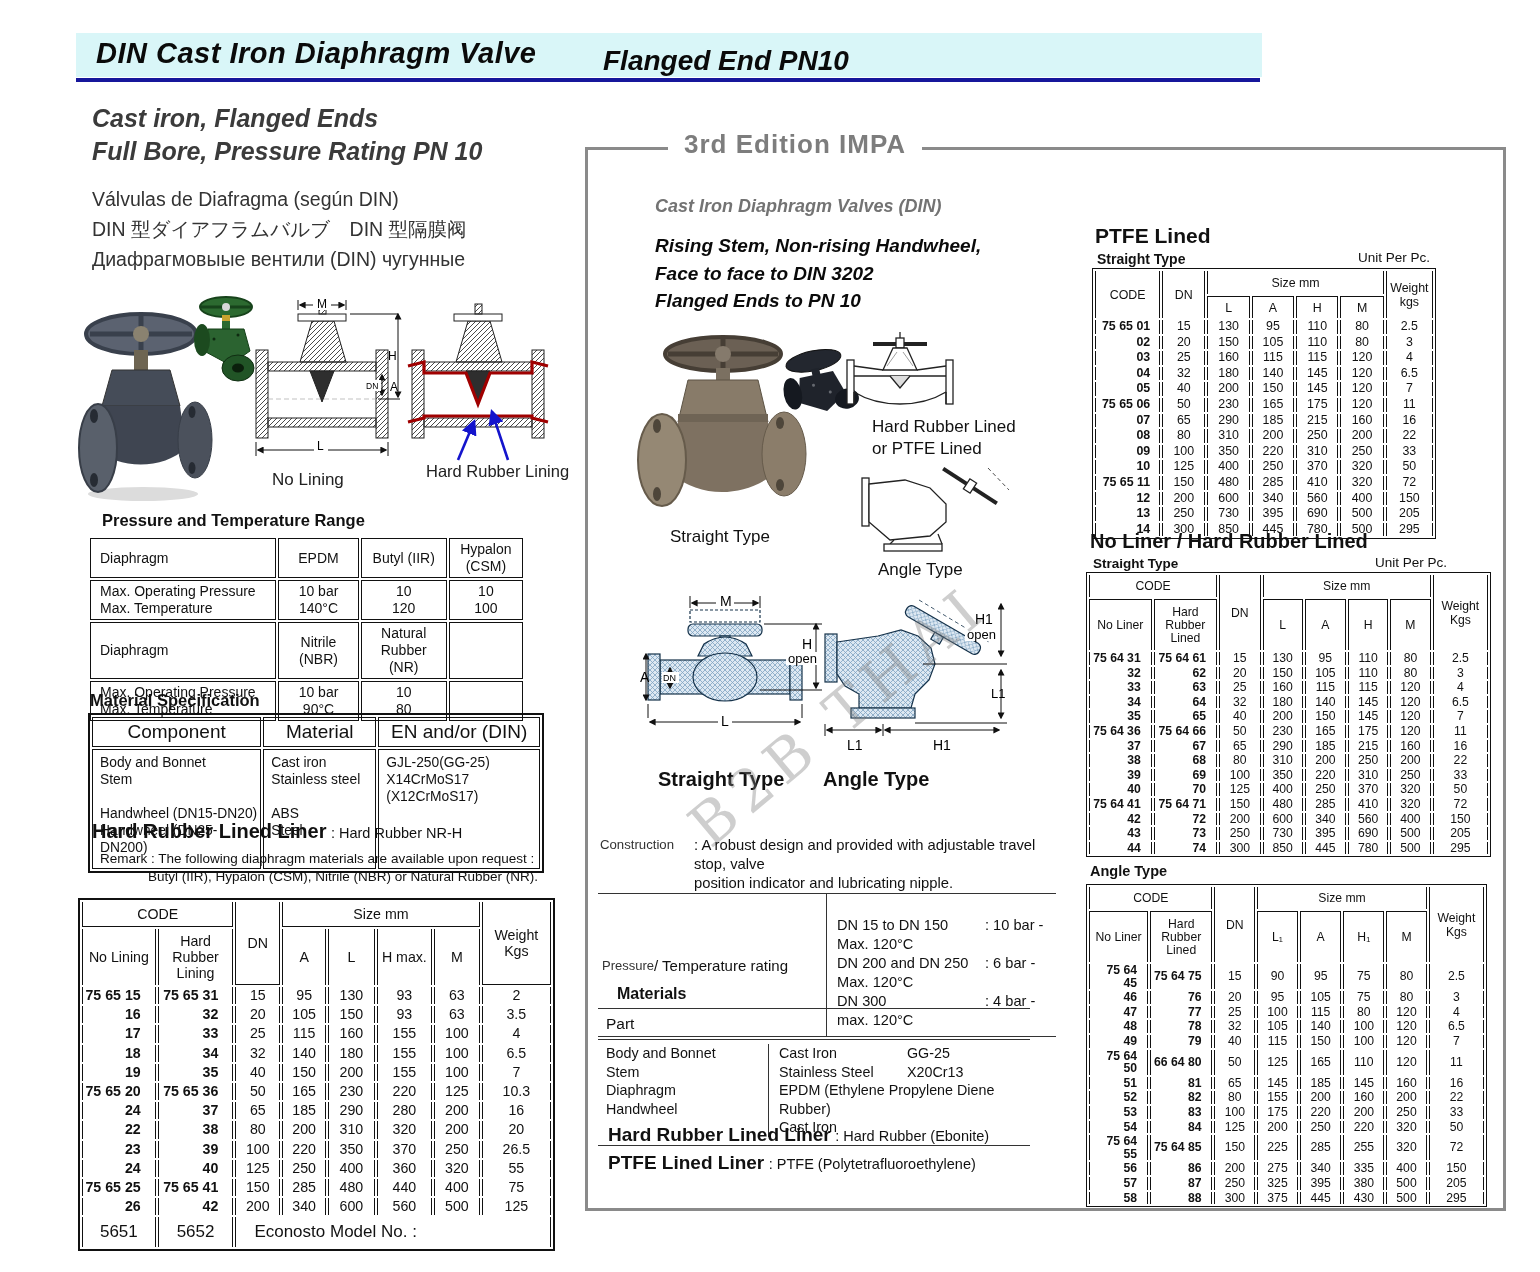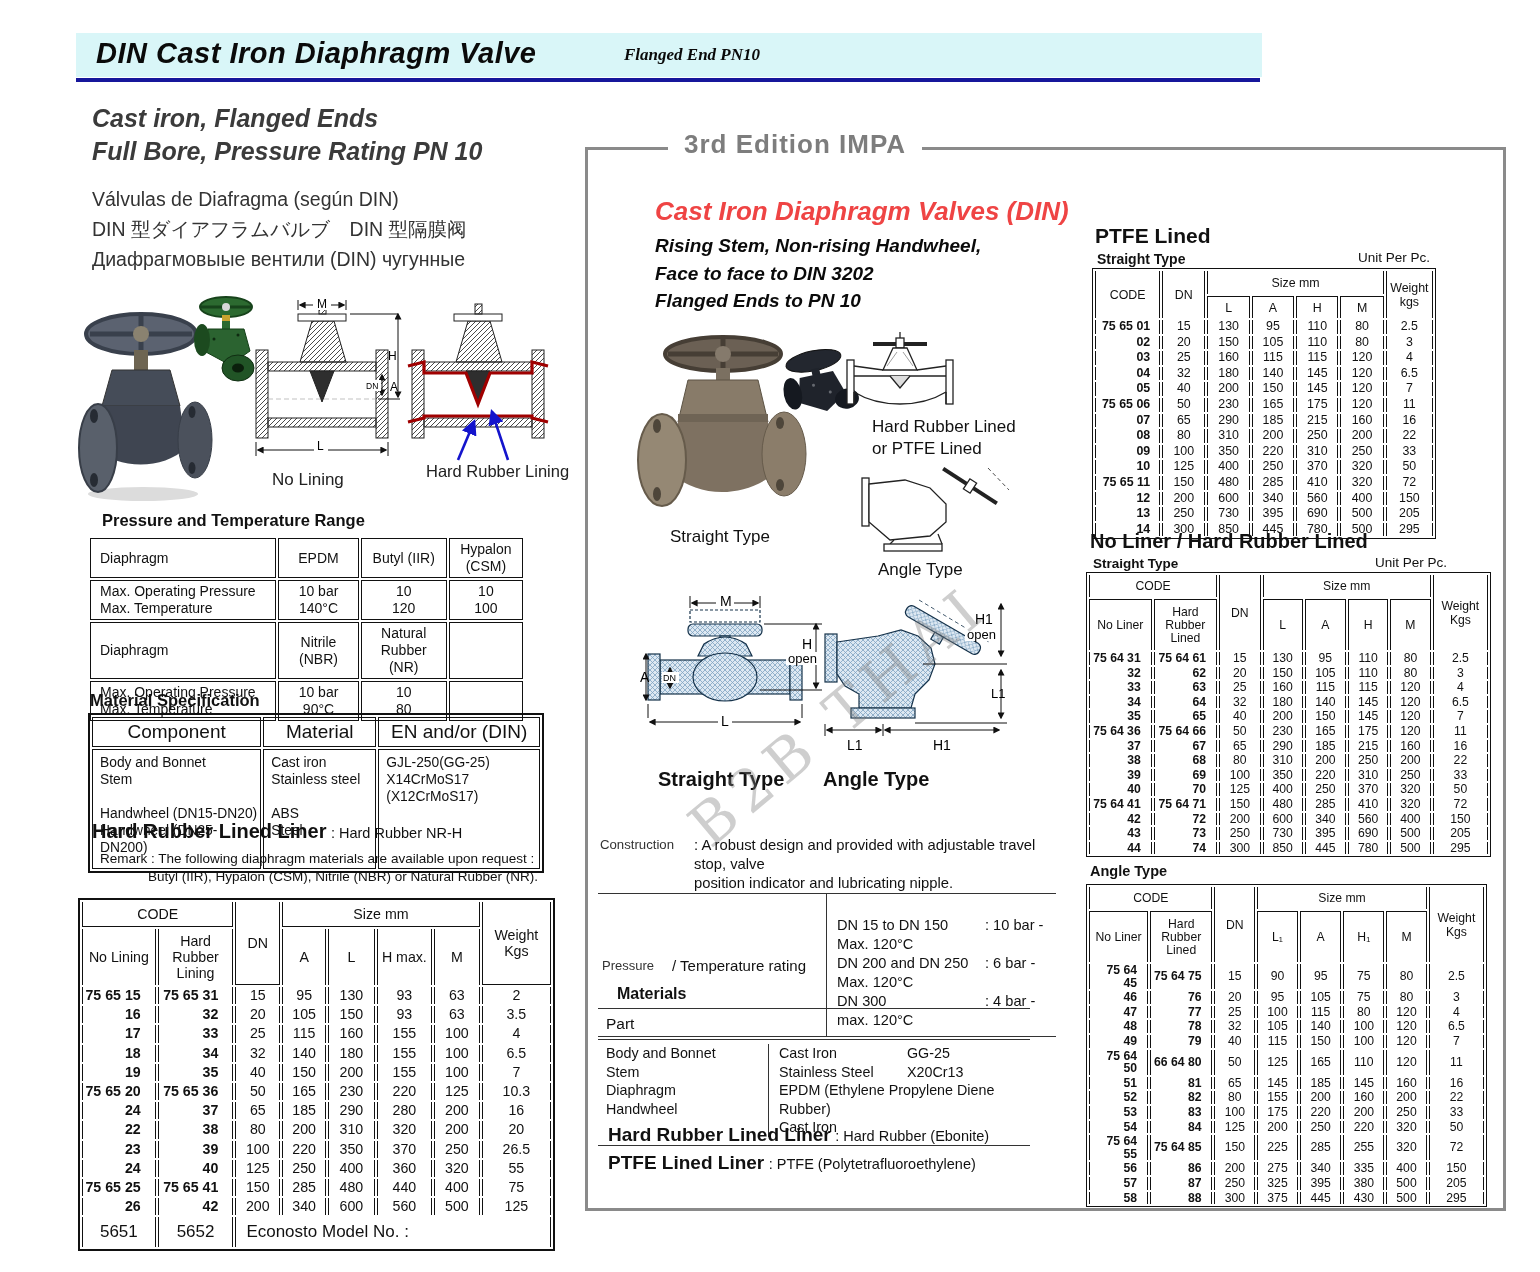--- a/index.html
+++ b/index.html
@@ -4,21 +4,21 @@
 <style>
   html,body{margin:0;padding:0;background:#fff;}
   #page{position:relative;width:1540px;height:1272px;background:#fff;overflow:hidden;
         font-family:"Liberation Sans",sans-serif;color:#111;}
   .abs{position:absolute;}
   .bi{font-weight:bold;font-style:italic;}
   svg text{font-family:"Liberation Sans",sans-serif;}
   
   #band{left:76px;top:33px;width:1186px;height:44px;background:#d9f6f8;}
   #title{left:96px;top:37px;font-size:29px;color:#0a0a0a;letter-spacing:.5px;}
-  #subtitle{left:624px;top:45px;font-size:17px;color:#0a0a0a;font-family:Liberation Serif, serif;}
+  #subtitle{left:603px;top:45px;font-size:28px;color:#0a0a0a;}
   #rule{left:76px;top:78px;width:1184px;height:4px;background:#16169b;}
   
   #lh{left:92px;top:102px;font-size:25px;line-height:33px;color:#3b3b3b;}
   #langs{left:92px;top:184px;font-size:19.5px;line-height:30px;color:#333;}
   #ph1{left:78px;top:298px;}
   #ph2{left:186px;top:293px;}
   #xs1{left:254px;top:296px;}
   #xs2{left:406px;top:296px;}
   #nl-lbl{left:272px;top:470px;font-size:17px;color:#222;}
   #hr-lbl{left:426px;top:462px;font-size:16.5px;color:#222;}
@@ -42,25 +42,25 @@
   #ctab thead{border-bottom:1.8px solid #111;}
   #ctab thead tr:first-child th{height:24px;border-bottom:1.4px solid #111;}
   #ctab thead tr:last-child th{height:56px;font-weight:normal;line-height:16px;}
   #ctab thead th{font-weight:normal;}
   #ctab tbody td{line-height:17.2px;}
   #ctab tbody+tbody{border-top:1.8px solid #111;}
   #ctab td:nth-child(1),#ctab td:nth-child(2){font-weight:bold;text-align:right;padding-right:14px;}
   #ctab tfoot{border-top:1.8px solid #111;}
   #ctab tfoot td{height:30px;font-size:17px;font-weight:normal;}
   #ctab tfoot td:nth-child(1),#ctab tfoot td:nth-child(2){font-weight:normal;text-align:center;padding-right:2px;}
-  #ctab tfoot td:last-child{text-align:left;padding-left:10px;}
+  #ctab tfoot td:last-child{text-align:left;padding-left:18px;}
   
   #gbox{left:585px;top:147px;width:915px;height:1058px;border:3px solid #8a8a8a;}
   #edition{left:668px;top:129px;font-size:26px;font-weight:bold;color:#7d7d7d;background:#fff;padding:0 16px;letter-spacing:1px;}
-  #ct{left:655px;top:196px;font-size:26px;color:#ef4444;}
+  #ct{left:655px;top:196px;font-size:18px;color:#737373;}
   #csub{left:655px;top:232px;font-size:19px;line-height:27.5px;color:#0a0a0a;}
   #cph{left:628px;top:322px;}
   #cphd{left:776px;top:344px;transform:rotate(-12deg);}
   #cld1{left:845px;top:330px;}
   #clined{left:872px;top:416px;font-size:17px;line-height:22px;}
   #cld2{left:860px;top:460px;}
   #ca-lbl{left:878px;top:560px;font-size:17px;}
   #cs-lbl{left:670px;top:527px;font-size:17px;}
   #ds{left:640px;top:590px;}
   #da{left:823px;top:590px;}
@@ -68,21 +68,21 @@
   #da-lbl{left:823px;top:768px;font-size:20px;font-weight:bold;}
   #wm{left:618px;top:556px;width:440px;height:320px;display:flex;align-items:center;justify-content:center;
       transform:rotate(-40deg);font-family:"DejaVu Serif",serif;font-size:58px;letter-spacing:9px;
       color:rgba(125,125,125,.38);pointer-events:none;}
   #constr{left:600px;top:836px;width:470px;display:flex;}
   #constr .lab{font-size:13.2px;color:#333;width:94px;flex:none;padding-top:1px;}
   #constr .txt{font-size:14.8px;line-height:19px;white-space:pre-line;}
   #ptab{left:598px;top:893px;width:458px;border-top:1.6px solid #333;border-bottom:1.6px solid #333;display:flex;}
   #ptab .c1{width:224px;flex:none;border-right:1.4px solid #333;display:flex;align-items:center;padding-left:4px;}
   #ptab .c1 .sm{font-size:13px;color:#333;}
-  #ptab .c1 .nm{font-size:15px;margin-left:18px;}
+  #ptab .c1 .nm{font-size:15px;margin-left:0;}
   #ptab .c2{padding:6px 0 6px 10px;font-size:14.6px;line-height:19px;margin-top:16px;}
   #ptab .c2 .rng{display:inline-block;width:148px;}
   #mat-t{left:617px;top:985px;font-size:16px;font-weight:bold;}
   #mat{left:598px;top:1008px;width:432px;border-top:1.6px solid #333;border-bottom:1.6px solid #333;}
   #mat .hd{display:flex;border-bottom:1.4px solid #333;height:30px;align-items:center;font-size:15.5px;}
   #mat .bd{display:flex;font-size:14.3px;line-height:18.5px;padding:4px 0 8px 0;}
   #mat .p1{width:162px;flex:none;padding-left:8px;white-space:pre-line;}
   #mat .p2{border-left:1.4px solid #333;padding-left:10px;flex:1;}
   #mat .hd .p2{height:100%;display:flex;align-items:center;}
   #mat .mrow .mn{display:inline-block;min-width:128px;}

